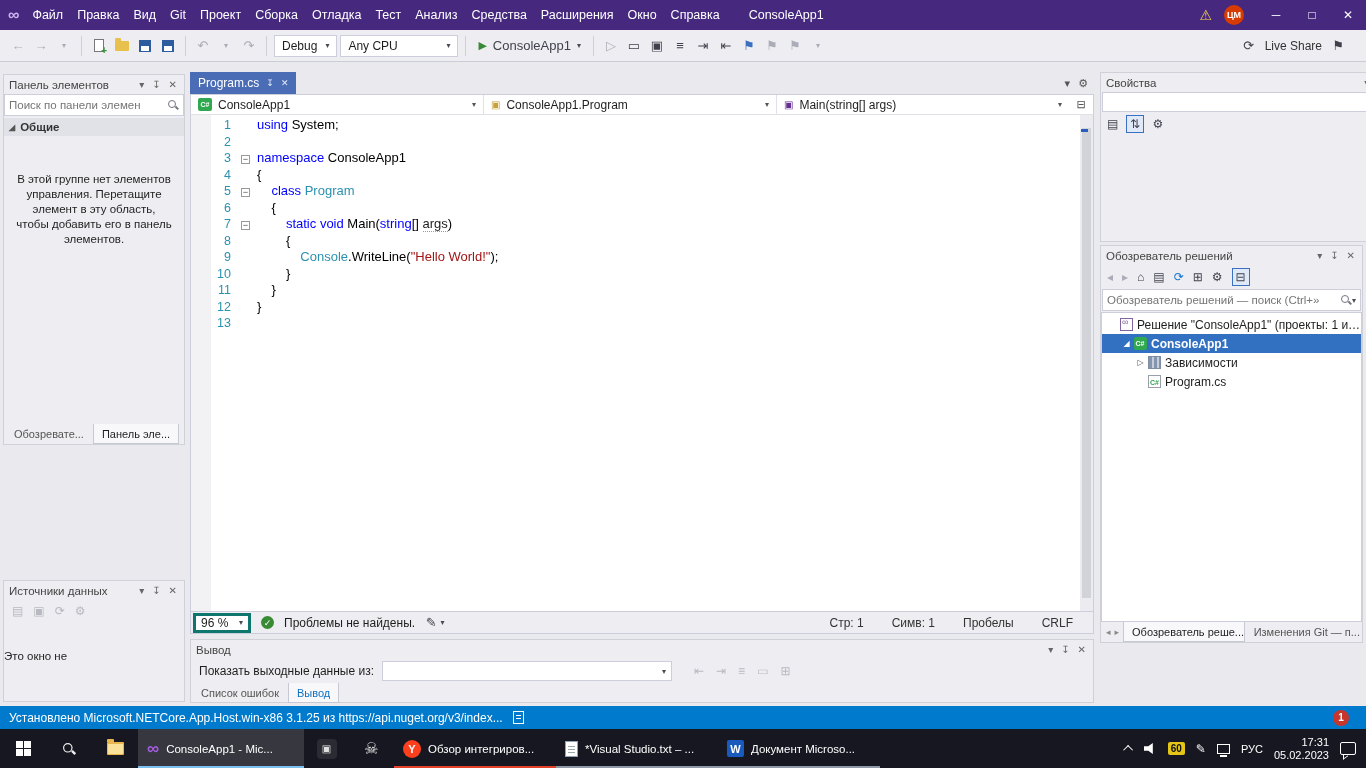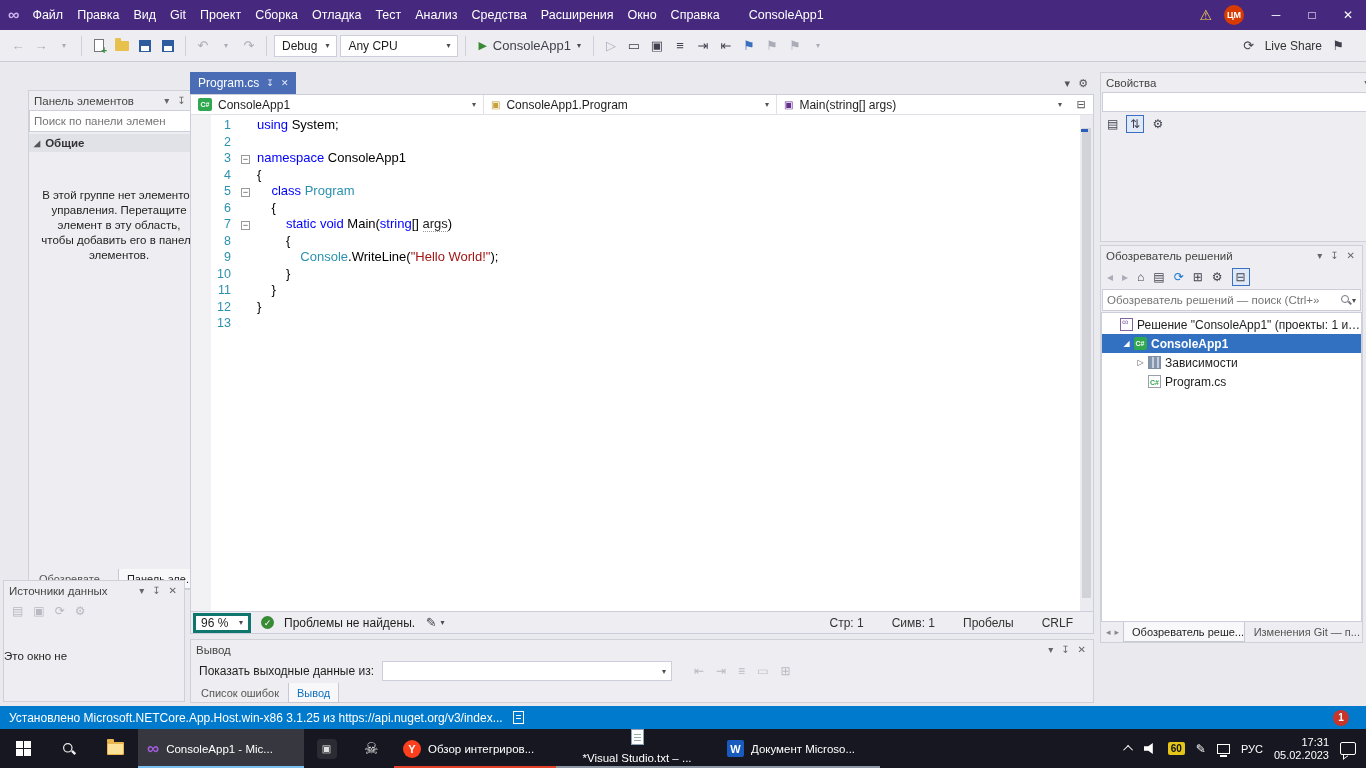--- a/index.html
+++ b/index.html
@@ -45,21 +45,21 @@
   .phead{height:19px;display:flex;align-items:center;padding:0 5px;font-size:11.5px;color:#444;gap:4px;flex:0 0 auto;}
   .phead .ptitle{flex:1;white-space:nowrap;overflow:hidden;}
   .pico{font-size:10px;color:#666;padding:0 2px;}
   .search-row{height:22px;margin:0 0 2px 0;background:#fff;border:1px solid #cccedb;display:flex;align-items:center;padding:0 4px;flex:0 0 auto;}
   .search-row input{flex:1;border:none;outline:none;font-size:11.5px;color:#777;background:transparent;min-width:0;}
   .tool-tabs{height:20px;display:flex;align-items:stretch;font-size:11px;color:#555;flex:0 0 auto;gap:1px;padding:0 2px;}
   .tool-tab{display:flex;align-items:center;padding:0 8px;white-space:nowrap;overflow:hidden;}
   .tool-tab.active{background:#f8f8fb;border:1px solid #c6c8d4;border-top:none;color:#1e1e1e;}
 
   
-  #toolbox{left:3px;top:28px;width:182px;height:500px;margin-left:25px;}
+  #toolbox{left:3px;top:12px;width:182px;height:371px;}
   .group-row{height:18px;background:#e1e1e8;display:flex;align-items:center;gap:5px;padding:0 5px;font-size:11.5px;font-weight:bold;color:#333;flex:0 0 auto;}
   .group-row .tri{font-size:8px;color:#555;}
   .tb-body{flex:1;display:flex;align-items:flex-start;justify-content:center;}
   .tb-empty{margin-top:36px;padding:0 12px;text-align:center;font-size:11.5px;line-height:15px;color:#1e1e1e;}
 
   
   #datasources{left:3px;top:518px;width:182px;height:122px;}
   .ds-icons{height:22px;display:flex;align-items:center;gap:10px;padding:0 8px;color:#b9b9c2;font-size:12px;flex:0 0 auto;}
   .ds-body{flex:1;display:flex;justify-content:flex-start;}
   .ds-text{margin-top:28px;font-size:11.5px;color:#1e1e1e;}
@@ -537,21 +537,21 @@
     <div class="task-app narrow">
       <span class="dark-app">▣</span>
     </div>
     <div class="task-app narrow">
       <span class="skull">☠</span>
     </div>
     <div class="task-app ind red" style="width:162px;">
       <span class="ya-icon">Y</span>
       <span class="applabel">Обзор интегриров...</span>
     </div>
-    <div class="task-app ind" style="width:162px;flex-direction:column;">
+    <div class="task-app ind" style="width:162px;">
       <span class="np-icon"></span>
       <span class="applabel">*Visual Studio.txt – ...</span>
     </div>
     <div class="task-app ind" style="width:162px;">
       <span class="word-icon">W</span>
       <span class="applabel">Документ Microso...</span>
     </div>
     <div id="tray">
       <span class="chev-up"></span>
       <span class="ico-spk"></span>

